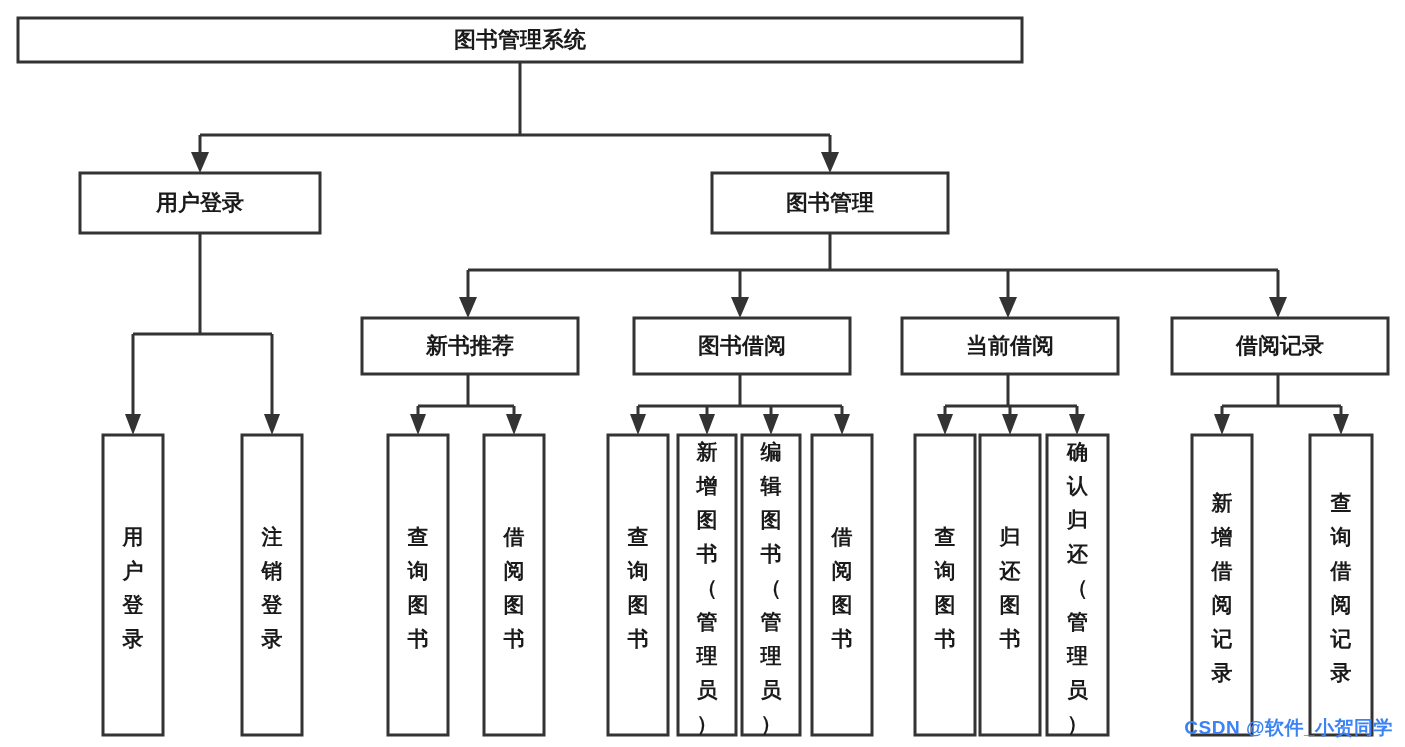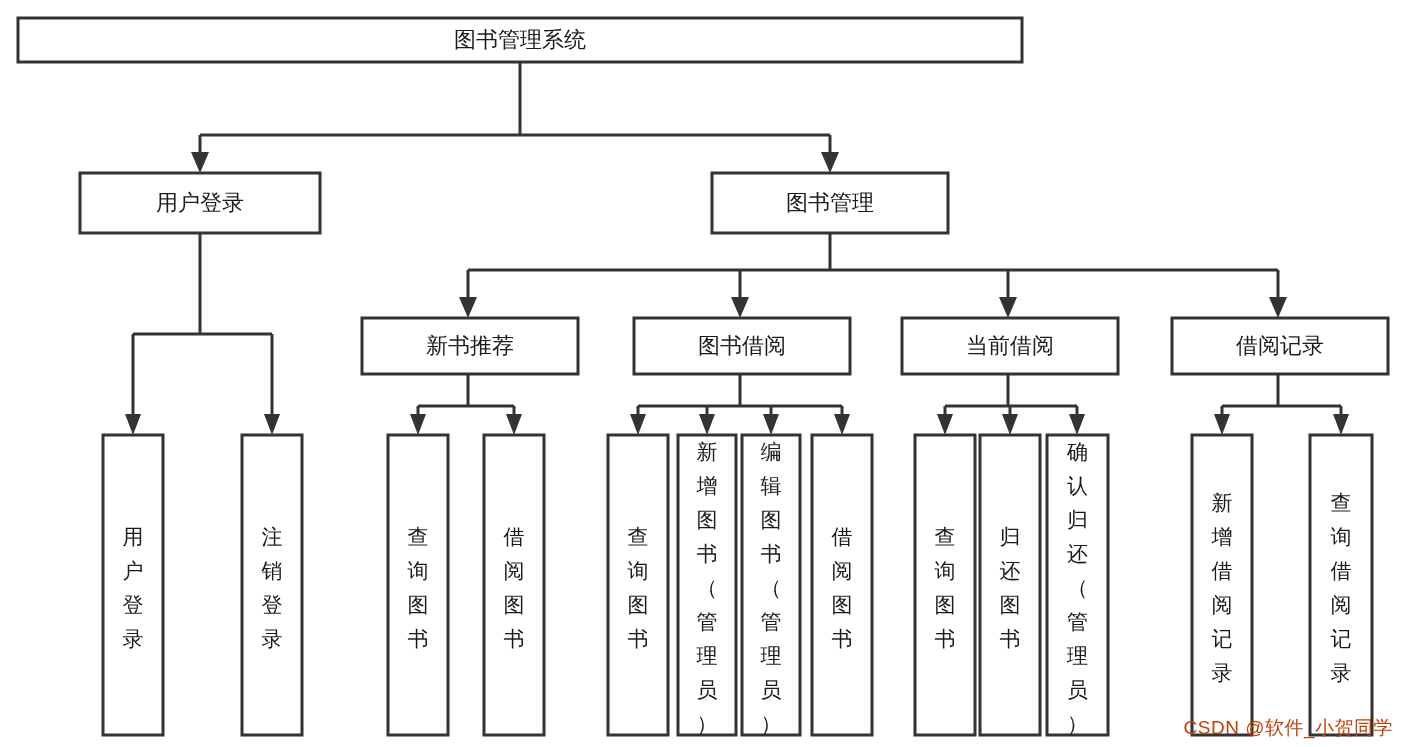--- a/index.html
+++ b/index.html
@@ -11,20 +11,21 @@
     width: 1405px;
     height: 747px;
     font-family: "Liberation Sans", "DejaVu Sans", sans-serif;
     overflow: hidden;
     position: relative;
   }
   #diagram-root {
     position: relative;
     width: 1405px;
     height: 747px;
+    font-weight: bold;
   }
   svg#tree-svg {
     position: absolute;
     top: 0;
     left: 0;
     width: 1405px;
     height: 747px;
   }
   .node-rect {
     fill: #ffffff;
@@ -53,21 +54,21 @@
     fill: #1a1a1a;
     font-size: 21px;
     text-anchor: middle;
   }
   .watermark {
     position: absolute;
     right: 12px;
     bottom: 6px;
     font-family: "Liberation Sans", "DejaVu Sans", sans-serif;
     font-size: 19px;
-    color: #c2410c;
+    color: #3b82f6;
     white-space: nowrap;
     letter-spacing: 0.5px;
   }
 </style>
 </head>
 <body>
 
 <div id="diagram-root">
 
   <svg id="tree-svg" viewBox="0 0 1405 747">

